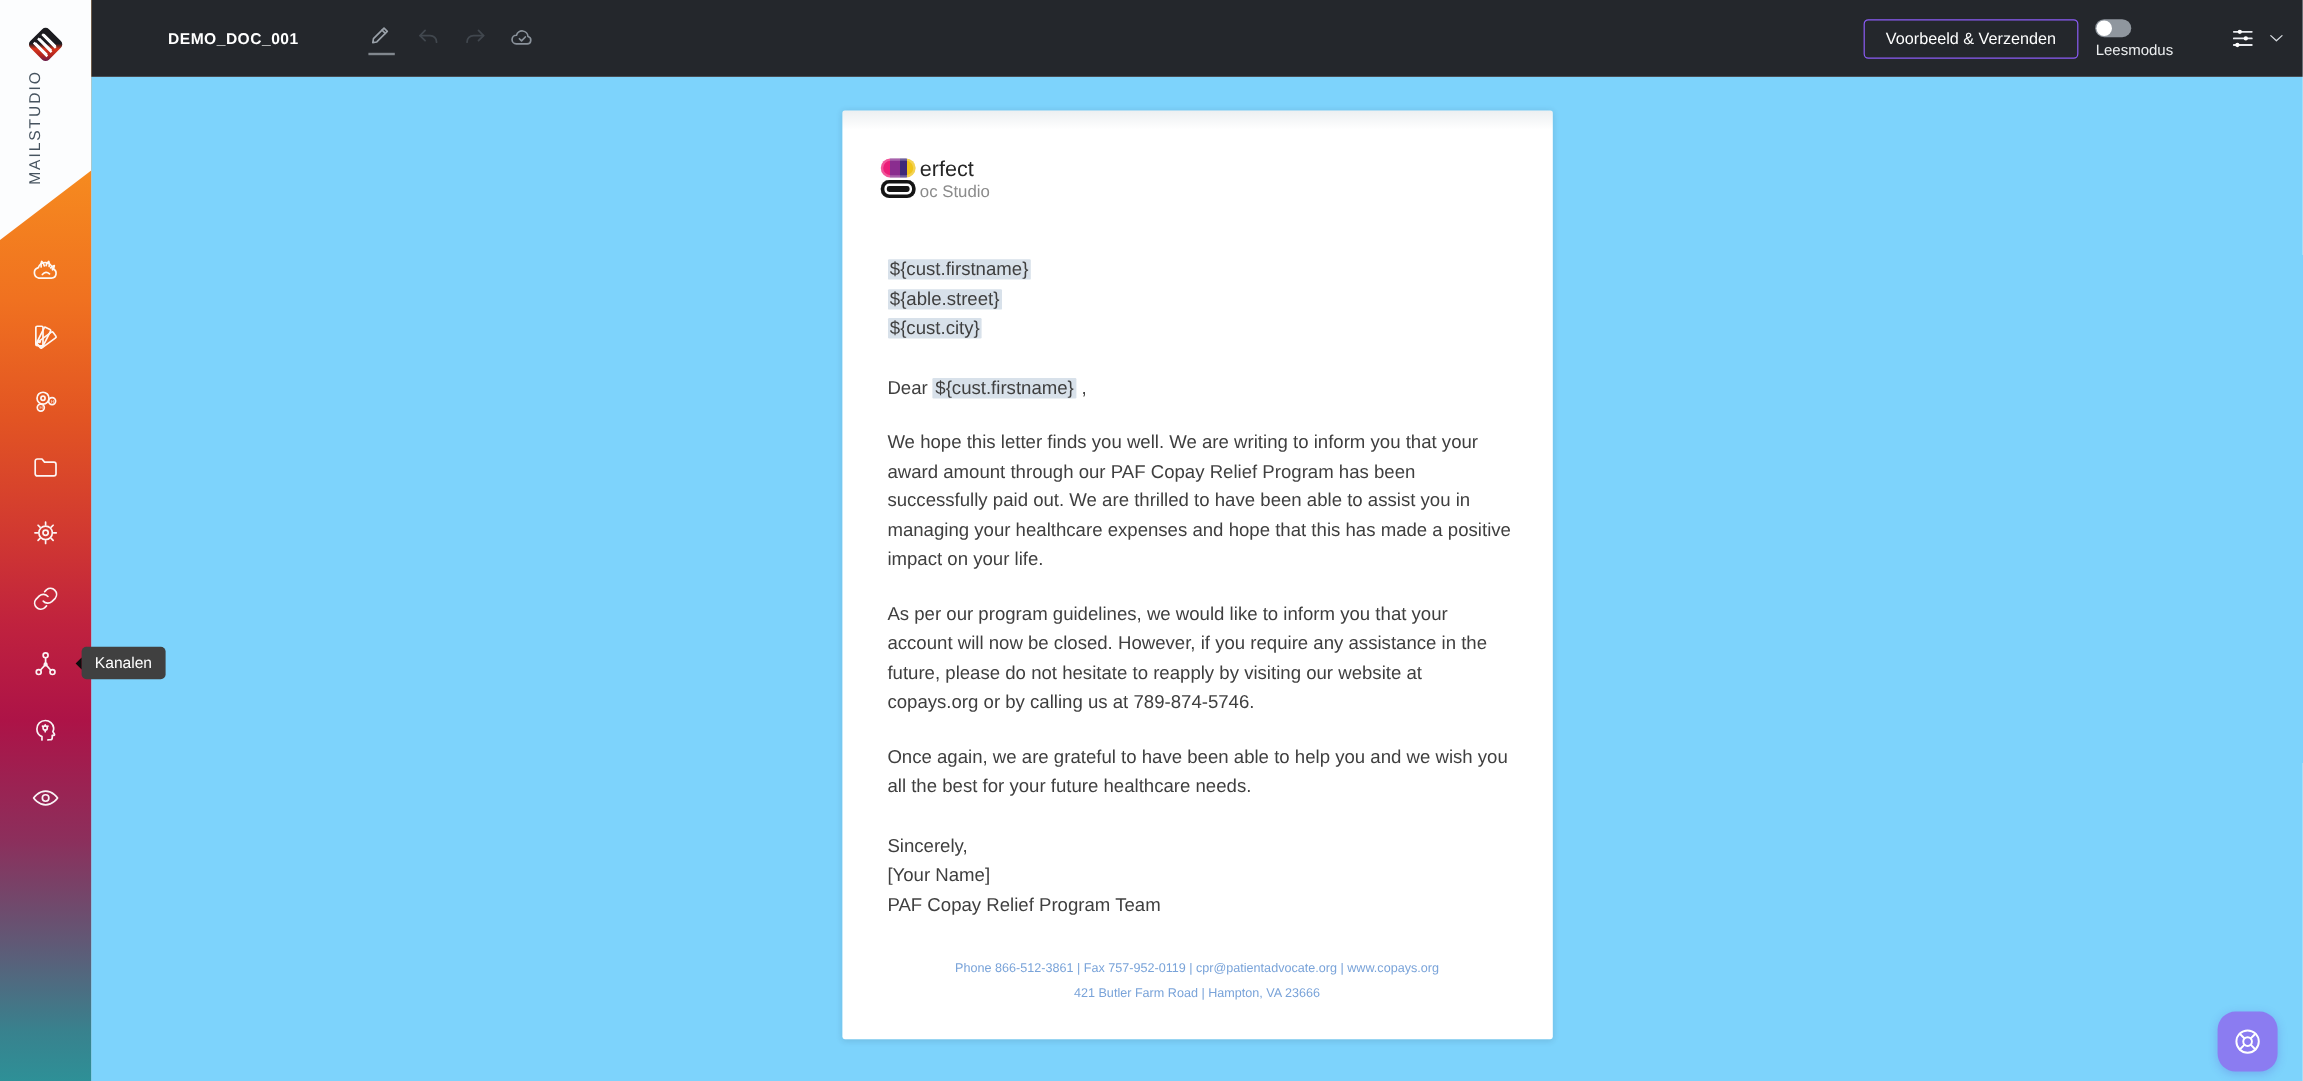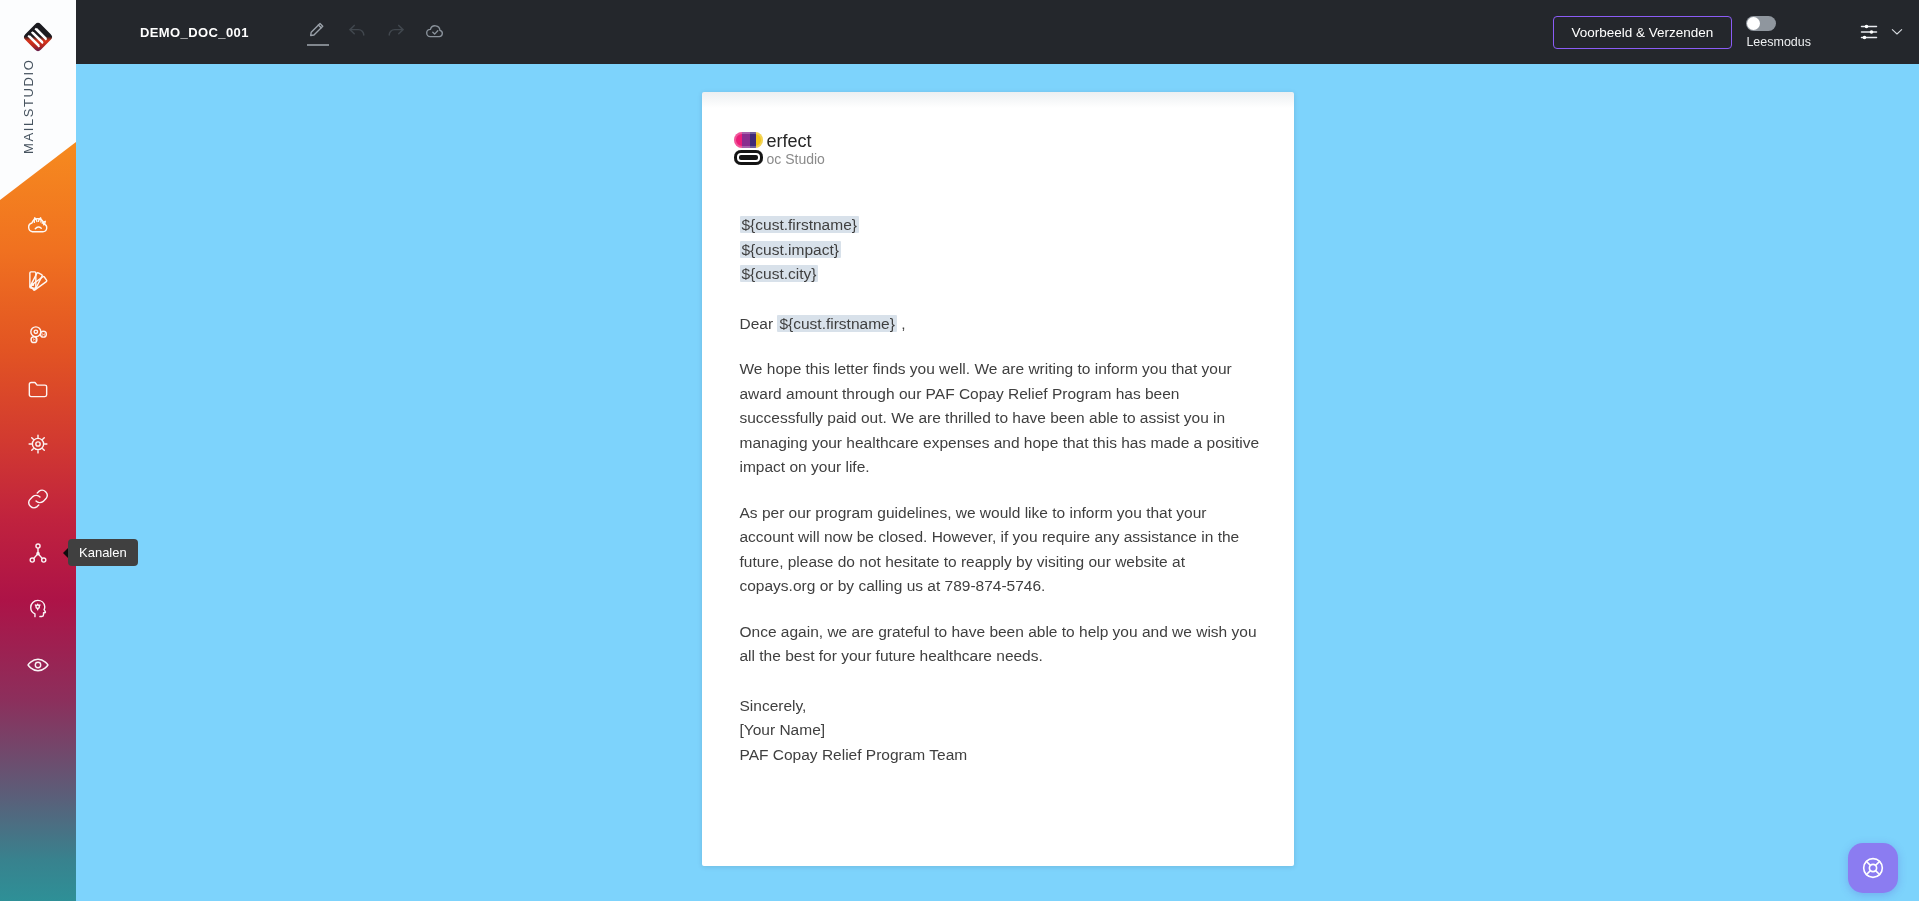--- a/index.html
+++ b/index.html
@@ -246,39 +246,43 @@
         </div>
         <div class="pds-text">
           <div class="l1">erfect</div>
           <div class="l2">oc Studio</div>
         </div>
       </div>
 
       <div class="letter">
         <div class="address-block">
           <div><span class="ph">${cust.firstname}</span></div>
-          <div><span class="ph">${cust.impact}</span></div>
+          <div><span class="ph">${able.street}</span></div>
           <div><span class="ph">${cust.city}</span></div>
         </div>
 
         <div class="salutation">
           <span>Dear </span><span class="ph">${cust.firstname}</span><span> ,</span>
         </div>
 
         <div class="para">We hope this letter finds you well. We are writing to inform you that your award amount through our PAF Copay Relief Program has been successfully paid out. We are thrilled to have been able to assist you in managing your healthcare expenses and hope that this has made a positive impact on your life.</div>
         <div class="para">As per our program guidelines, we would like to inform you that your account will now be closed. However, if you require any assistance in the future, please do not hesitate to reapply by visiting our website at copays.org or by calling us at 789-874-5746.</div>
         <div class="para">Once again, we are grateful to have been able to help you and we wish you all the best for your future healthcare needs.</div>
 
         <div class="sig-block">
           <div>Sincerely,</div>
           <div>[Your Name]</div>
           <div>PAF Copay Relief Program Team</div>
         </div>
       </div>
 
+      <div class="doc-footer">
+        <div>Phone 866-512-3861 | Fax 757-952-0119 | cpr@patientadvocate.org | www.copays.org</div>
+        <div>421 Butler Farm Road | Hampton, VA 23666</div>
+      </div>
     </div>
   </div>
 
   <div class="help-fab">
     <svg width="28" height="28" viewBox="0 0 24 24" fill="none" stroke="#fff" stroke-width="1.4" stroke-linecap="round">
       <circle cx="12" cy="12" r="8"></circle>
         <circle cx="12" cy="12" r="3.1"></circle>
       <path d="M6.4 6.4l3.4 3.4M14.2 14.2l3.4 3.4M17.6 6.4l-3.4 3.4M9.8 14.2l-3.4 3.4"></path>
     </svg>
   </div>

